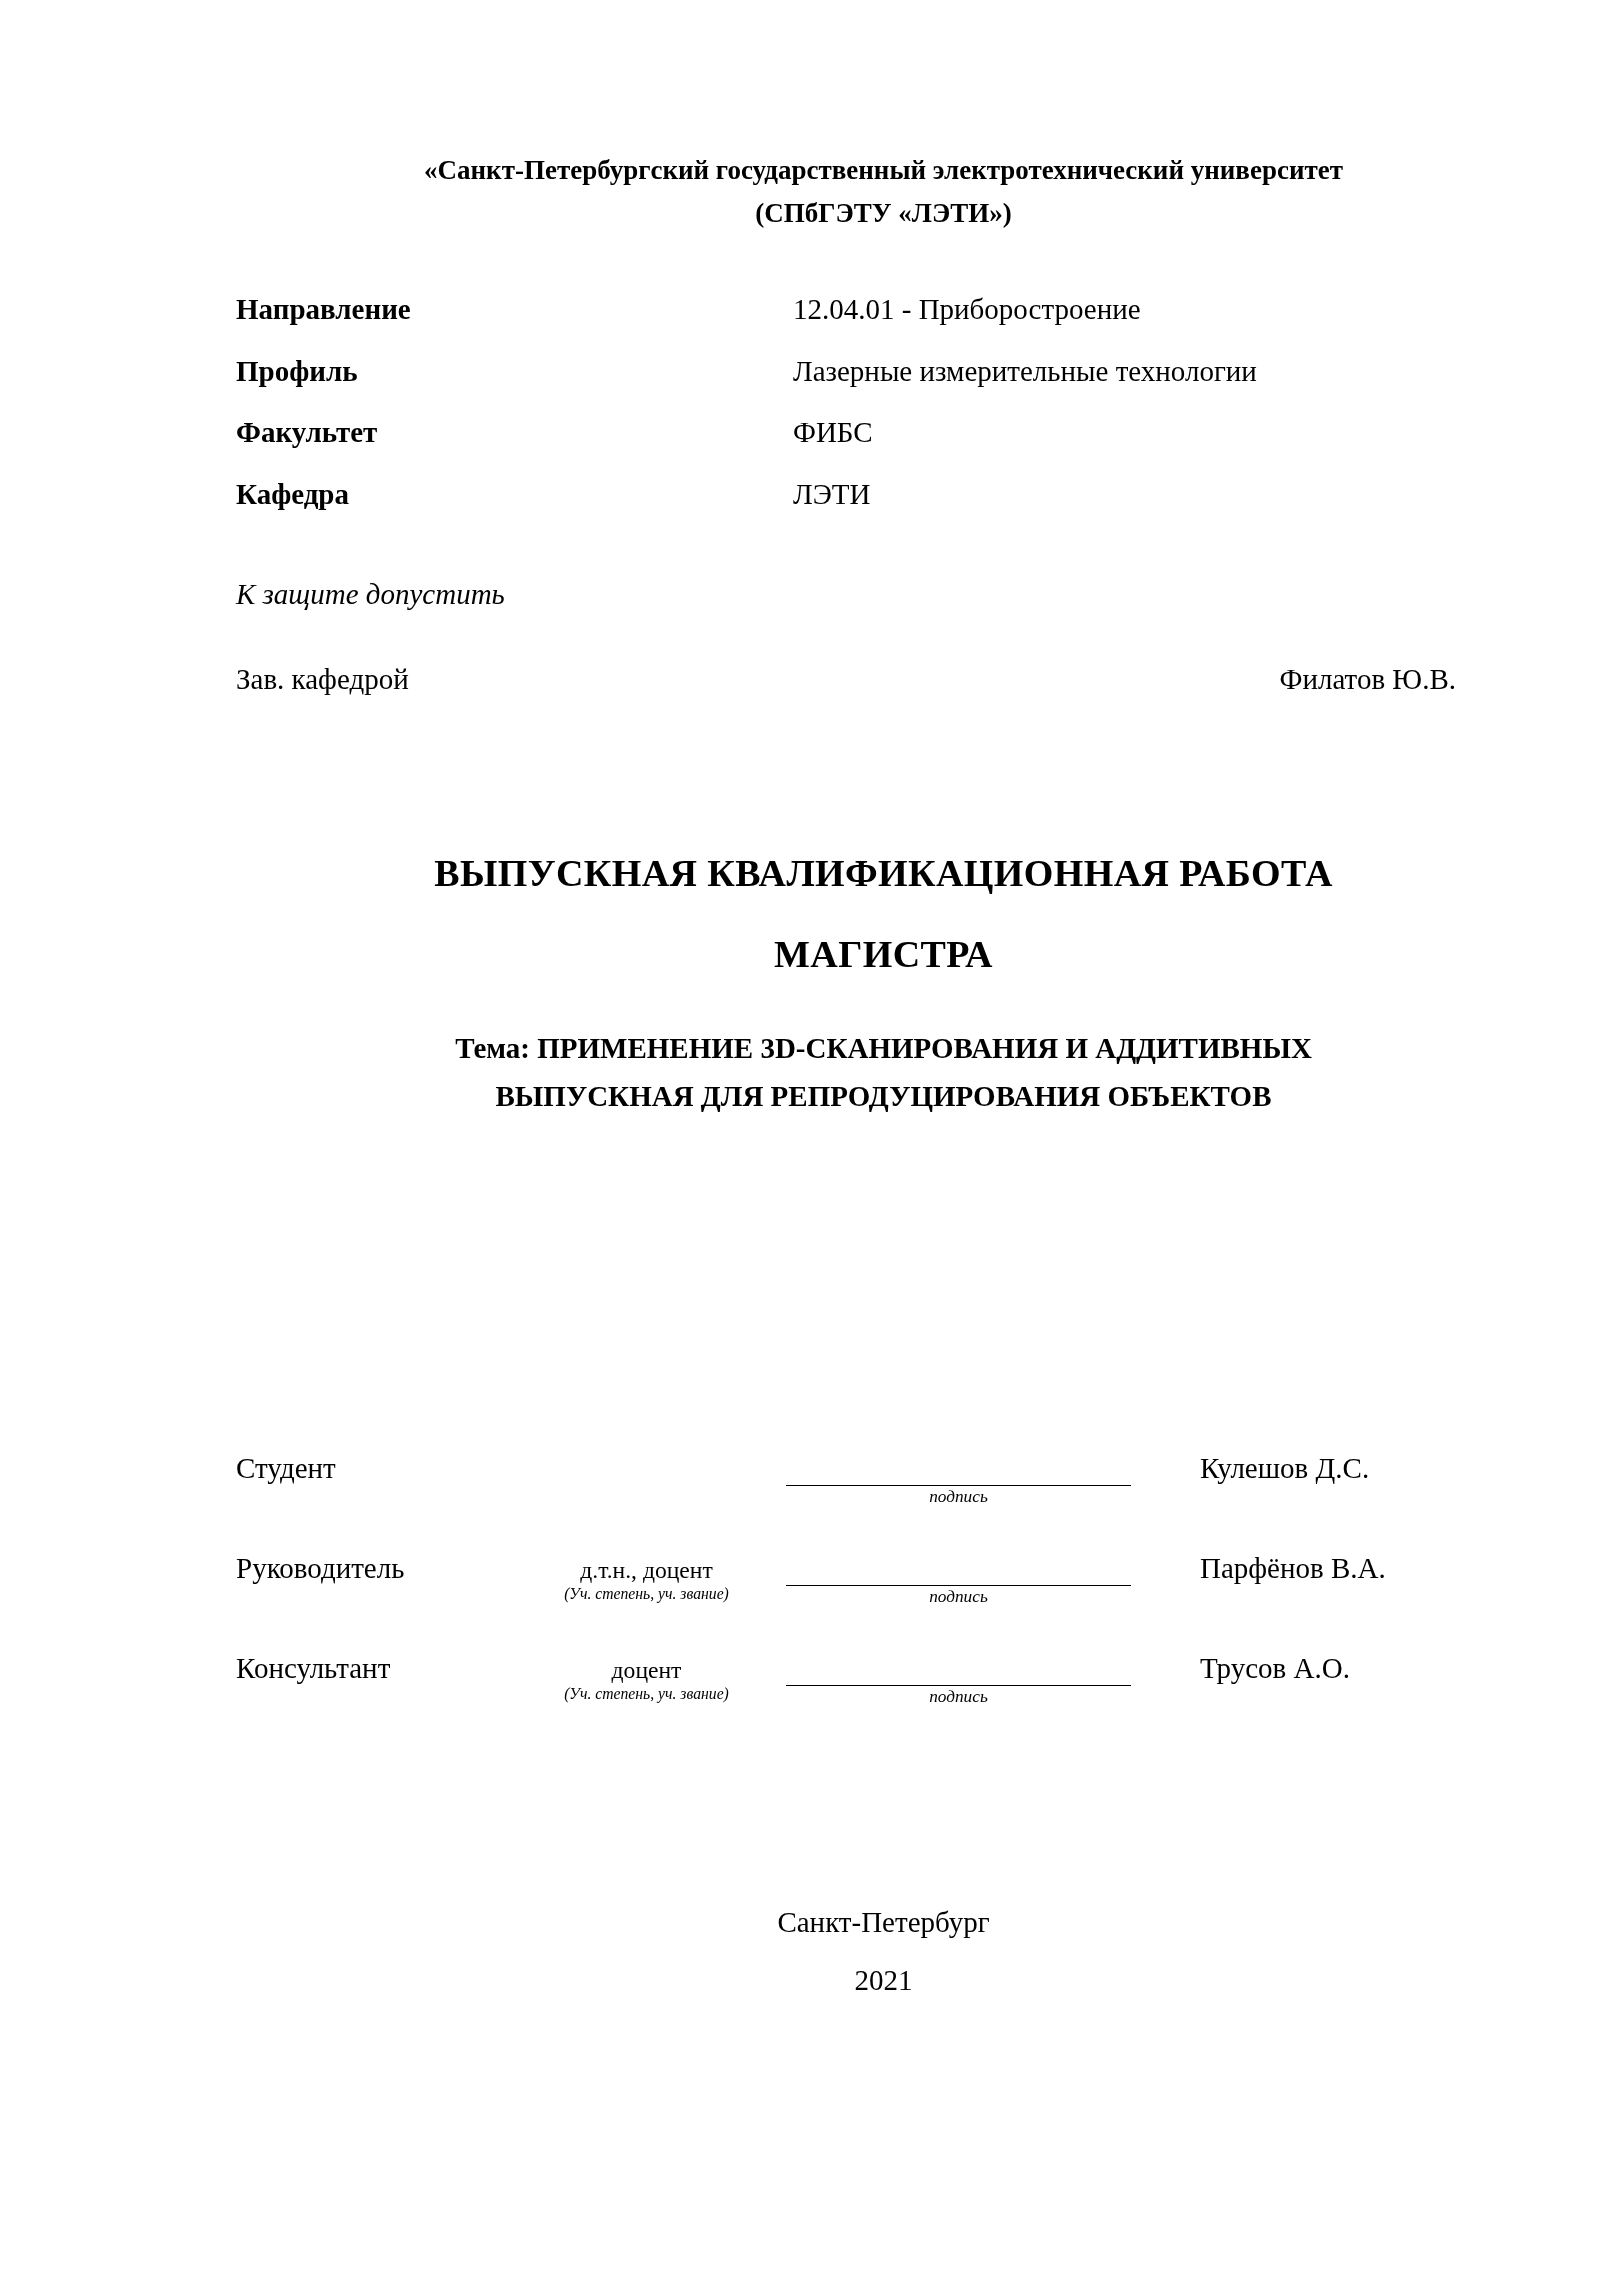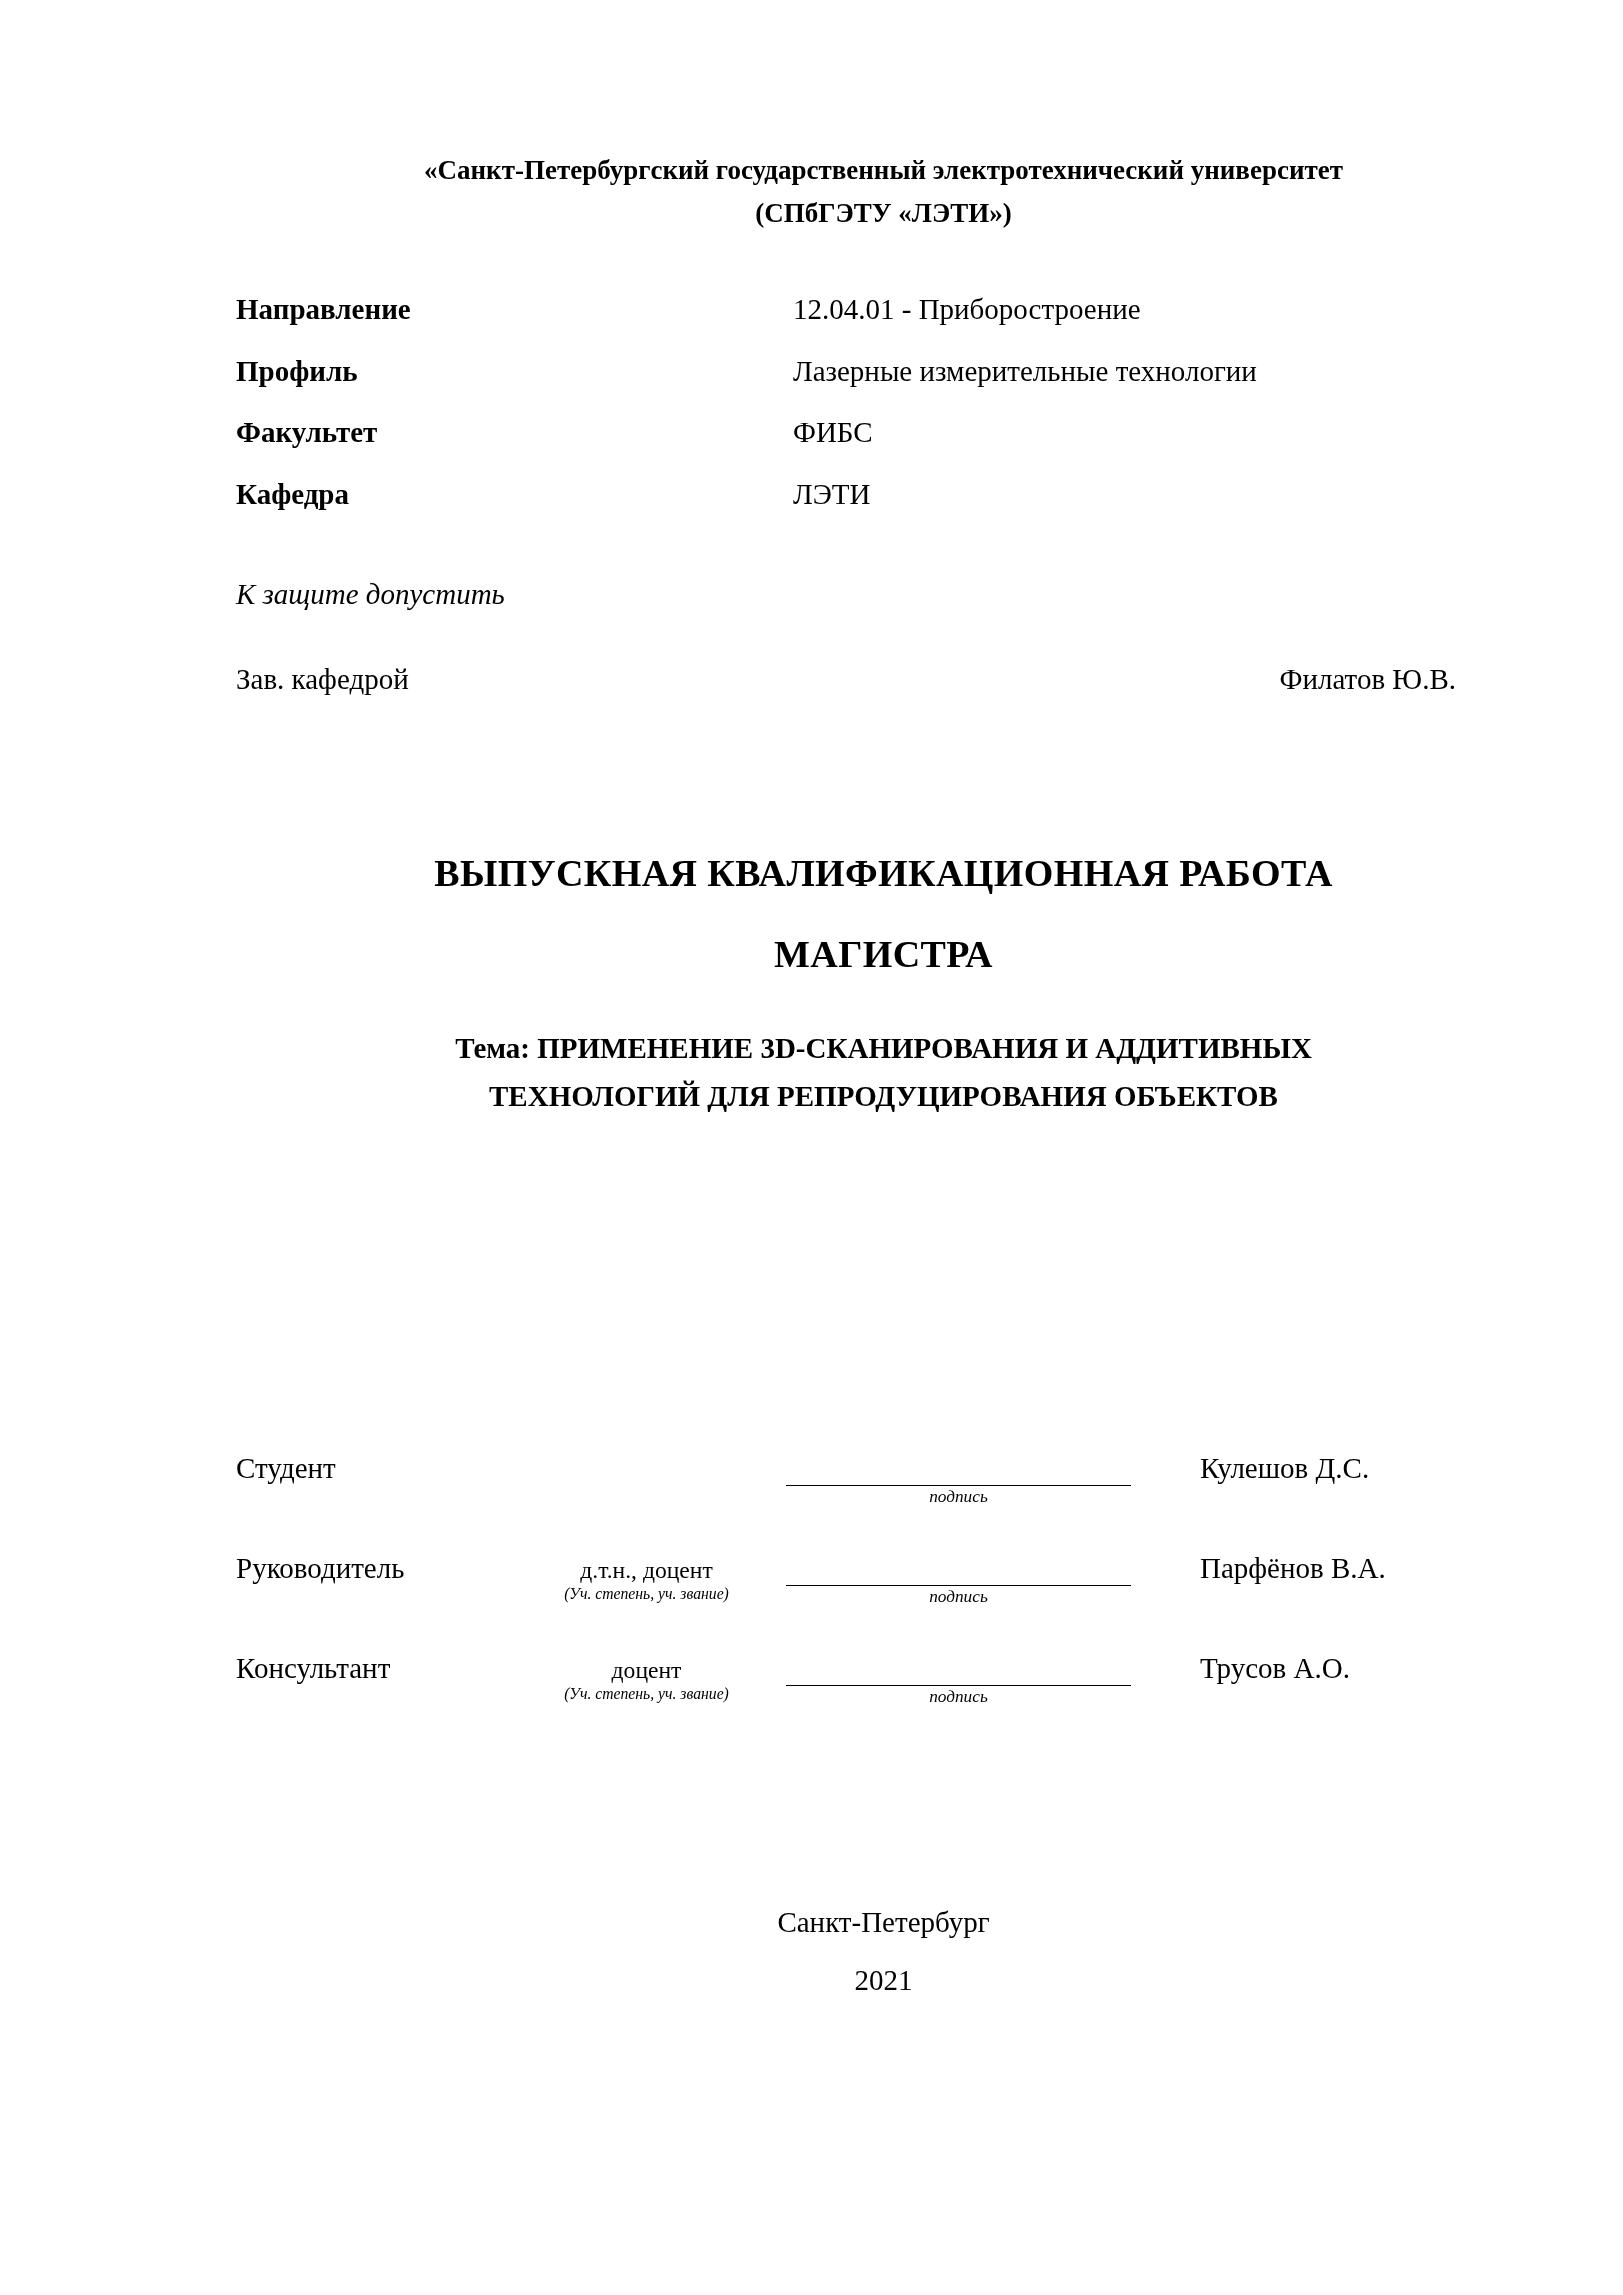--- a/index.html
+++ b/index.html
@@ -148,21 +148,21 @@
     </div>
   </div>
 
   <div class="main-title">
     <div>ВЫПУСКНАЯ КВАЛИФИКАЦИОННАЯ РАБОТА</div>
     <div>МАГИСТРА</div>
   </div>
 
   <div class="theme">
     <div>Тема: ПРИМЕНЕНИЕ 3D-СКАНИРОВАНИЯ И АДДИТИВНЫХ</div>
-    <div>ТЕХНОЛОГИЙ ДЛЯ РЕПРОДУЦИРОВАНИЯ ОБЪЕКТОВ</div>
+    <div>ВЫПУСКНАЯ ДЛЯ РЕПРОДУЦИРОВАНИЯ ОБЪЕКТОВ</div>
   </div>
 
   <div class="signatures">
 
     <div class="sig-row">
       <div class="sig-role">Студент</div>
       <div class="sig-degree">
         <div class="degree-text"></div>
         <div class="degree-caption"></div>
       </div>

